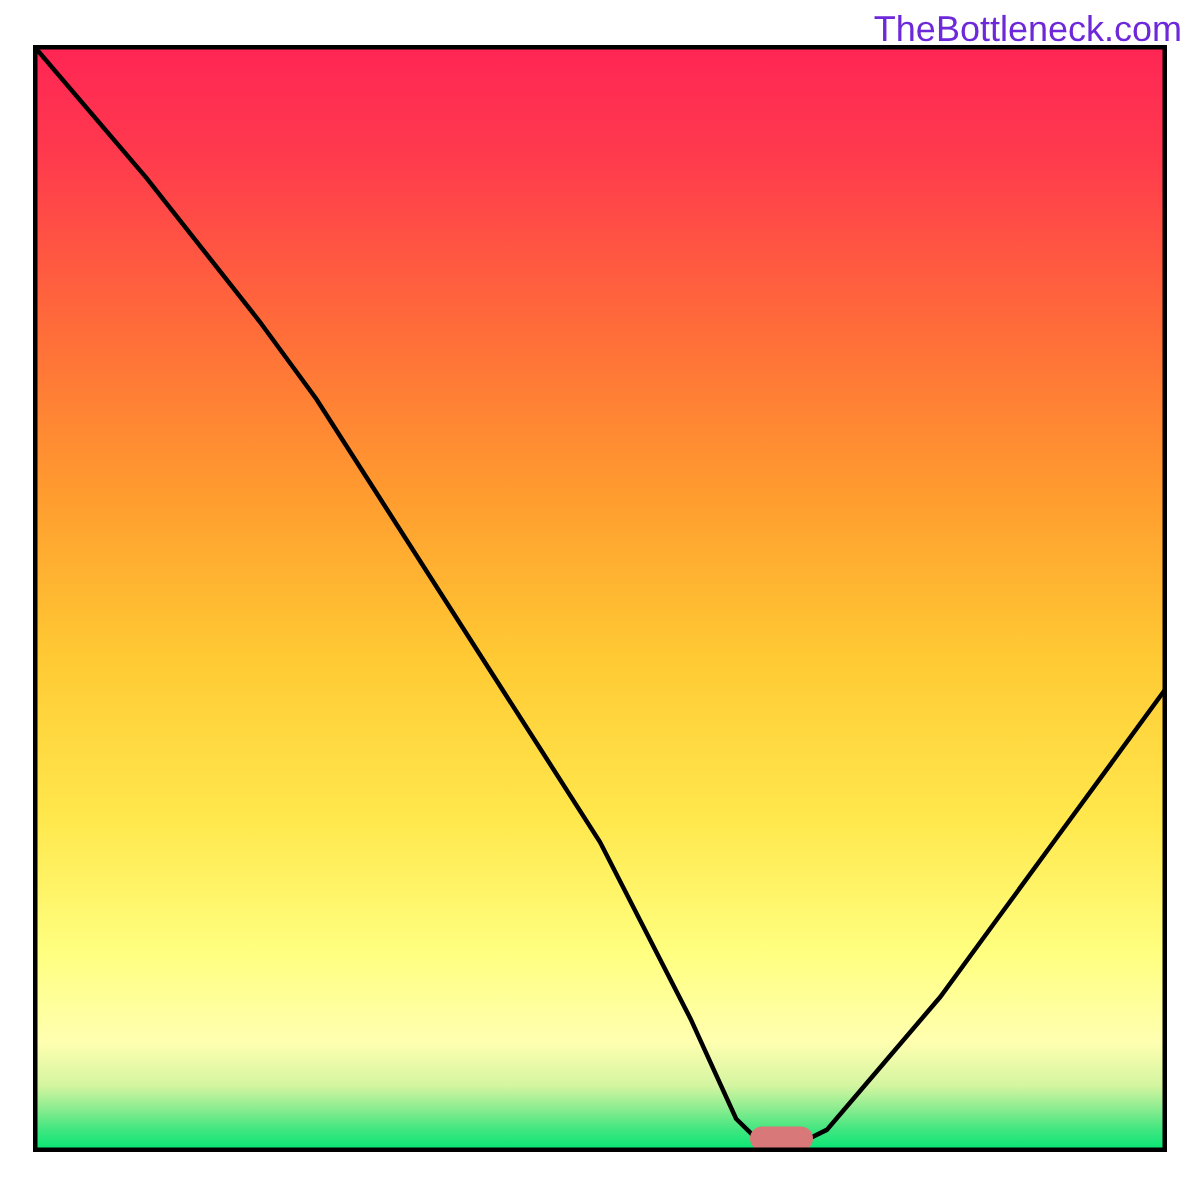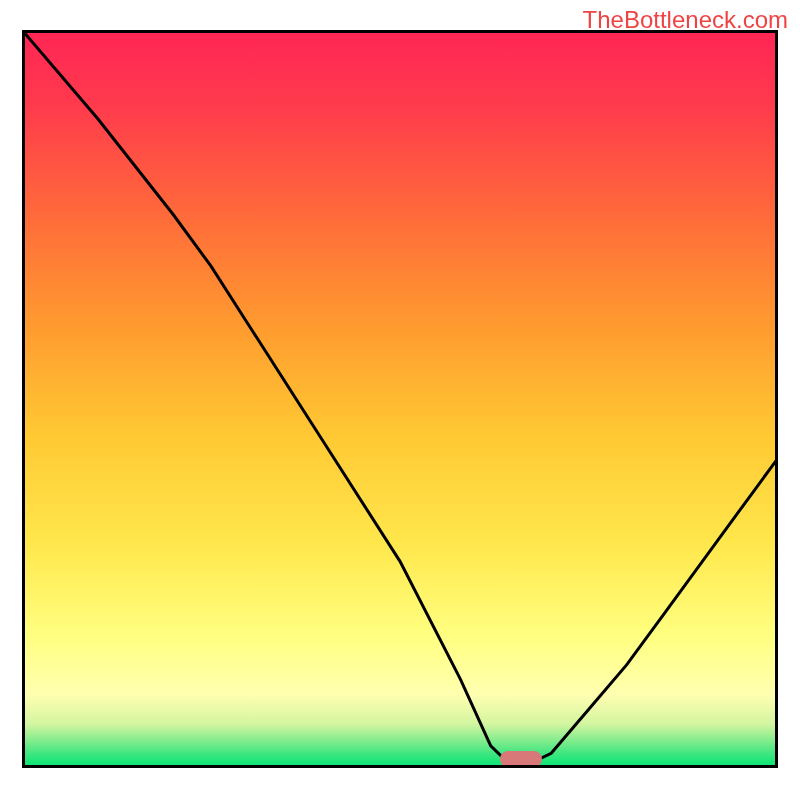--- a/index.html
+++ b/index.html
@@ -10,21 +10,21 @@
     }
     .container {
       position: relative;
       width: 800px;
       height: 800px;
     }
     .watermark {
       position: absolute;
       top: 6px;
       right: 12px;
-      color: #ef4444;
+      color: #6d28d9;
       font-size: 24px;
       font-weight: normal;
       z-index: 10;
     }
     .plot-area {
       position: absolute;
       top: 30px;
       left: 22px;
       width: 756px;
       height: 738px;

